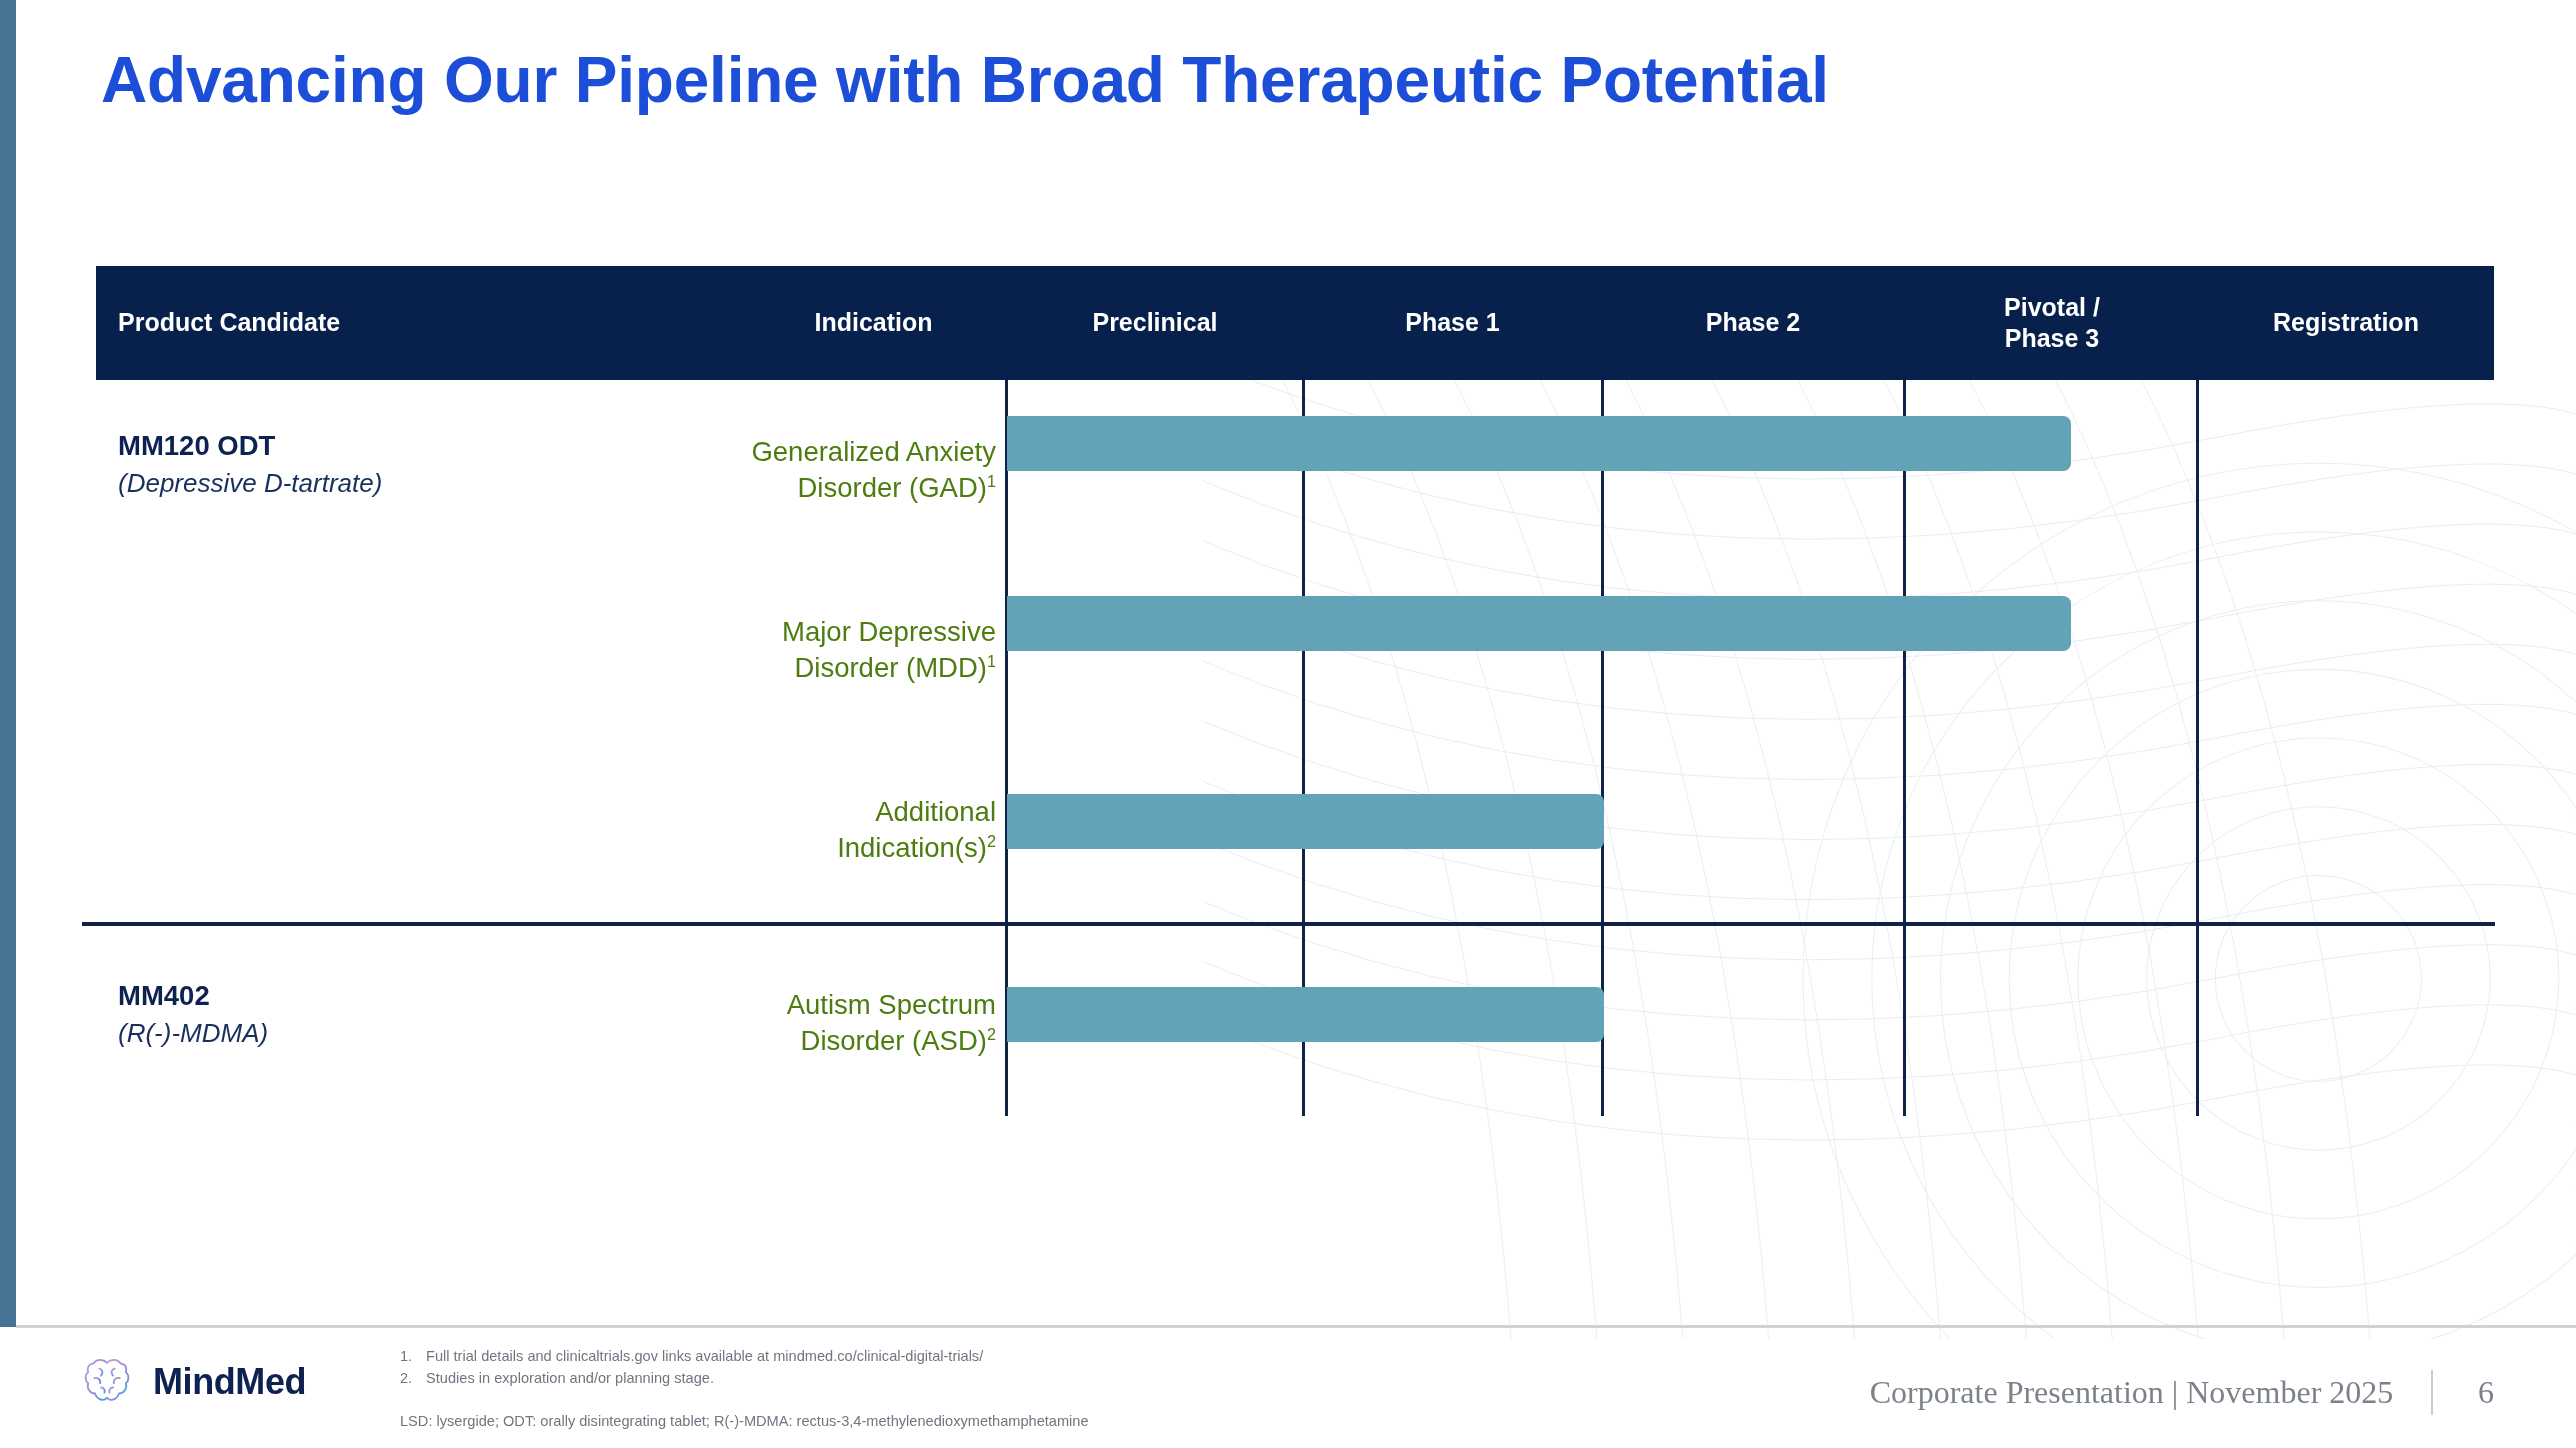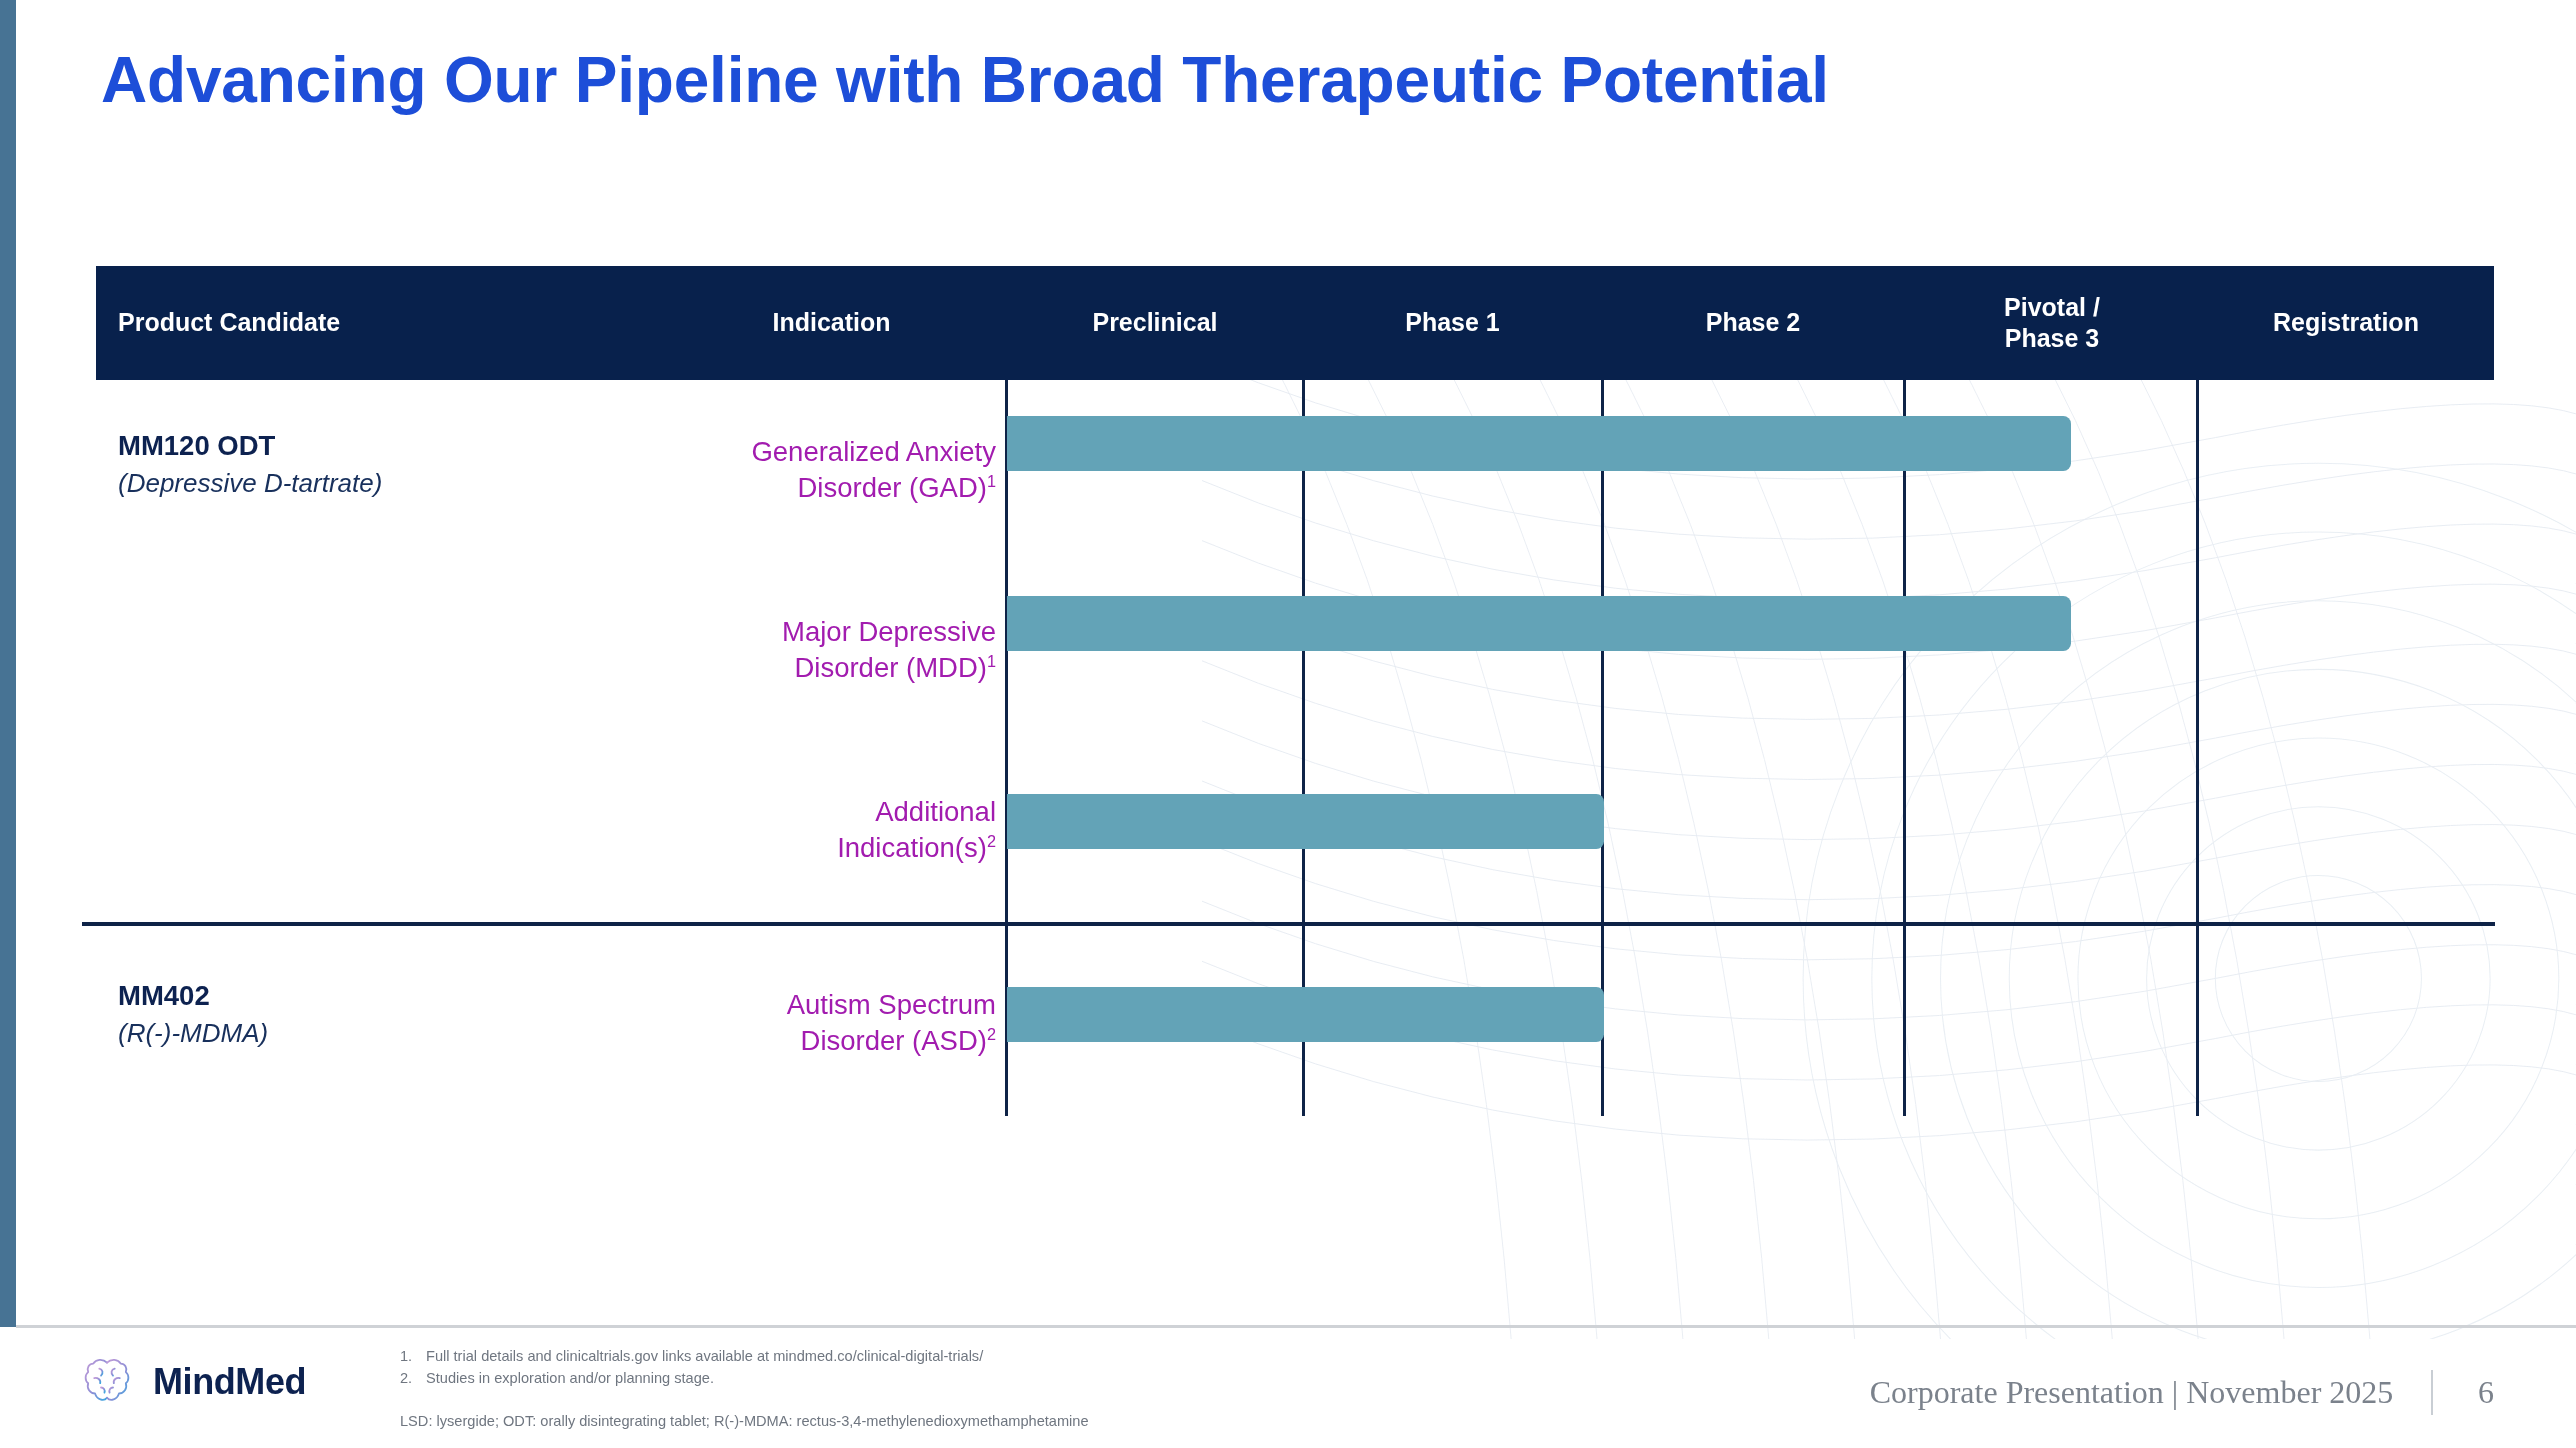--- a/index.html
+++ b/index.html
@@ -46,21 +46,21 @@
   .hline { position:absolute; left:82px; width:2413px; height:4.3px; background:#0e2347; }
 
   
   .cand { position:absolute; left:118px; }
   .cand-name { font-size:27.5px; font-weight:bold; color:#0d2250; line-height:1.25; }
   .cand-sub { font-size:26px; font-style:italic; color:#18305c; line-height:1.3; margin-top:3.4px; }
 
   
   .indication {
     position:absolute; width:369px; text-align:right;
-    font-size:27.5px; color:#a21caf; line-height:1.32;
+    font-size:27.5px; color:#4d7c0f; line-height:1.32;
   }
   .indication sup { font-size:16.3px; vertical-align:super; }
 
   
   .bar {
     position:absolute; height:55px; background:#63a3b7;
     border-radius:0 7.7px 7.7px 0;
   }
 
   
@@ -128,21 +128,21 @@
     </g>
   </svg>
 
   <div class="left-strip"></div>
 
   <div class="title">Advancing Our Pipeline with Broad Therapeutic Potential</div>
 
   <div class="hdr-bar"></div>
 
   <div class="hdr-cell" style="left:118px; width:567px; justify-content:flex-start;">Product Candidate</div>
-  <div class="hdr-cell" style="left:664px; width:335px;">Indication</div>
+  <div class="hdr-cell" style="left:706px; width:335px;">Indication</div>
   <div class="hdr-cell" style="left:1007px; width:296px;">Preclinical</div>
   <div class="hdr-cell" style="left:1303px; width:299px;">Phase 1</div>
   <div class="hdr-cell" style="left:1602px; width:302px;">Phase 2</div>
   <div class="hdr-cell" style="left:1905px; width:294px; flex-direction:column;">
     <span>Pivotal /</span>
     <span>Phase 3</span>
   </div>
   <div class="hdr-cell" style="left:2198px; width:296px;">Registration</div>
 
   <div class="vline" style="left:1005px; top:380px; height:736px;"></div>

